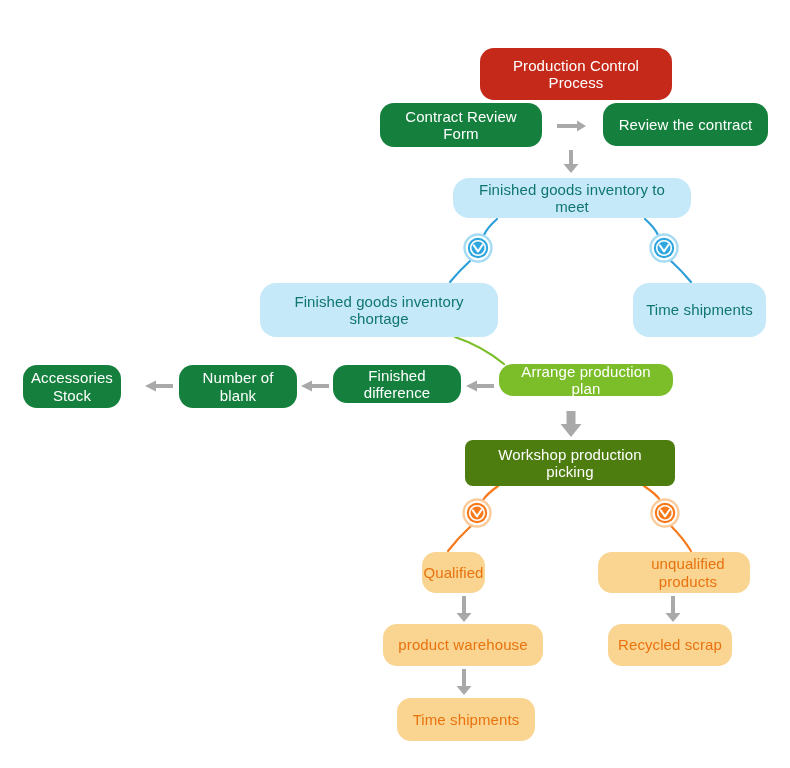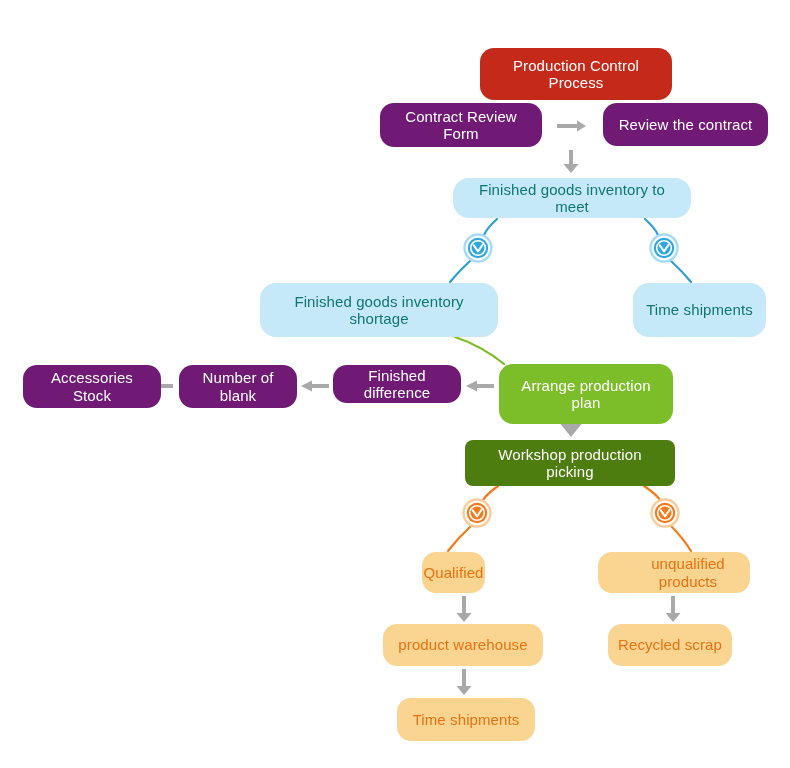--- a/index.html
+++ b/index.html
@@ -7,36 +7,36 @@
     position:relative;width:790px;height:768px;background:#ffffff;overflow:hidden;
     font-family:"Liberation Sans","DejaVu Sans",sans-serif;
   }
   .layer{position:absolute;left:0;top:0;}
   .node{
     position:absolute;display:flex;align-items:center;justify-content:center;
     text-align:center;font-size:15px;line-height:1.15;border-radius:14px;
     box-sizing:border-box;padding:2px 8px;letter-spacing:.1px;
   }
   .node.red{background:#C5291A;color:#ffffff;}
-  .node.blue{background:#701a75;color:#ffffff;}
+  .node.blue{background:#15803d;color:#ffffff;}
   .node.lightblue{background:#C6E9FA;color:#0f766e;border-radius:16px;}
   .node.green{background:#7CBE29;color:#ffffff;}
   .node.orange{background:#4d7c0f;color:#ffffff;border-radius:8px;}
   .node.lightorange{background:#FAD592;color:#E8730E;}
   
   #n-root{left:480px;top:24px;width:192px;height:52px;margin-top:24px;}
   #n-contract{left:380px;top:103px;width:162px;height:44px;}
   #n-review{left:603px;top:103px;width:165px;height:43px;}
   #n-meet{left:453px;top:178px;width:238px;height:40px;}
   #n-shortage{left:260px;top:283px;width:238px;height:54px;}
   #n-ts-top{left:633px;top:283px;width:133px;height:54px;}
-  #n-plan{left:499px;top:364px;width:174px;height:60px;}
+  #n-plan{left:499px;top:364px;width:174px;height:32px;}
   #n-diff{left:333px;top:365px;width:128px;height:38px;}
   #n-blank{left:179px;top:365px;width:118px;height:43px;}
-  #n-acc{left:23px;top:365px;width:138px;height:43px;}
+  #n-acc{left:23px;top:365px;width:98px;height:43px;}
   #n-workshop{left:465px;top:440px;width:210px;height:46px;}
   #n-qualified{left:422px;top:552px;width:63px;height:41px;}
   #n-unqualified{left:598px;top:552px;width:152px;height:41px;padding-left:36px;}
   #n-warehouse{left:383px;top:624px;width:160px;height:42px;}
   #n-recycled{left:608px;top:624px;width:124px;height:42px;}
   #n-ts-bottom{left:397px;top:698px;width:138px;height:43px;}
 </style>
 </head>
 <body>
 

